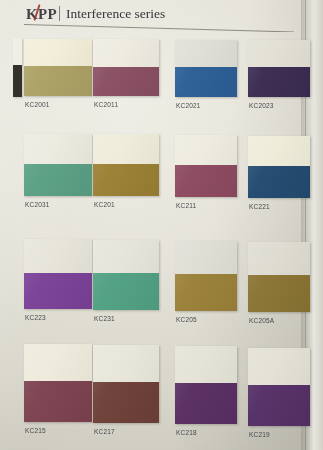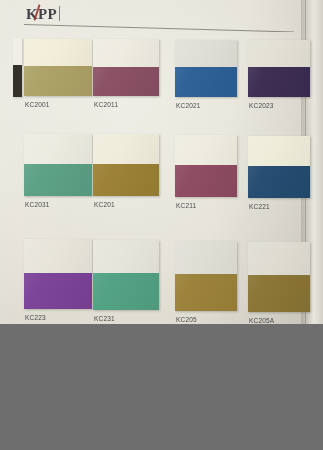--- a/index.html
+++ b/index.html
@@ -3,21 +3,21 @@
 <meta charset="utf-8">
 <style>
   html, body {
     margin: 0;
     padding: 0;
     background: #6e6e6e;
   }
   #page {
     position: relative;
     width: 323px;
-    height: 324px;
+    height: 450px;
     overflow: hidden;
     font-family: "Liberation Sans", sans-serif;
     background: #d9d7cd;
   }
   
   #paper {
     position: absolute;
     left: 0; top: 0;
     width: 323px; height: 450px;
     background:
@@ -181,20 +181,21 @@
 <div id="page">
 
   <div id="paper"></div>
   <div id="page-edge"></div>
   <div id="page-edge-line"></div>
 
   <div id="header">
     <div id="brand">KPP</div>
     <div id="brand-slash"></div>
     <div id="brand-divider"></div>
+    <div id="series-title">Interference series</div>
     <div id="header-rule"></div>
   </div>
 
   <div id="strip" style="left: 13px; top: 38px; height: 59px;">
     <div id="strip-top" style="background: rgb(239, 238, 231);"></div>
     <div id="strip-bot" style="background: rgb(52, 49, 42);"></div>
   </div>
 
   <div id="grid">
       <div class="cell" style="left: 24px; top: 39px;">

